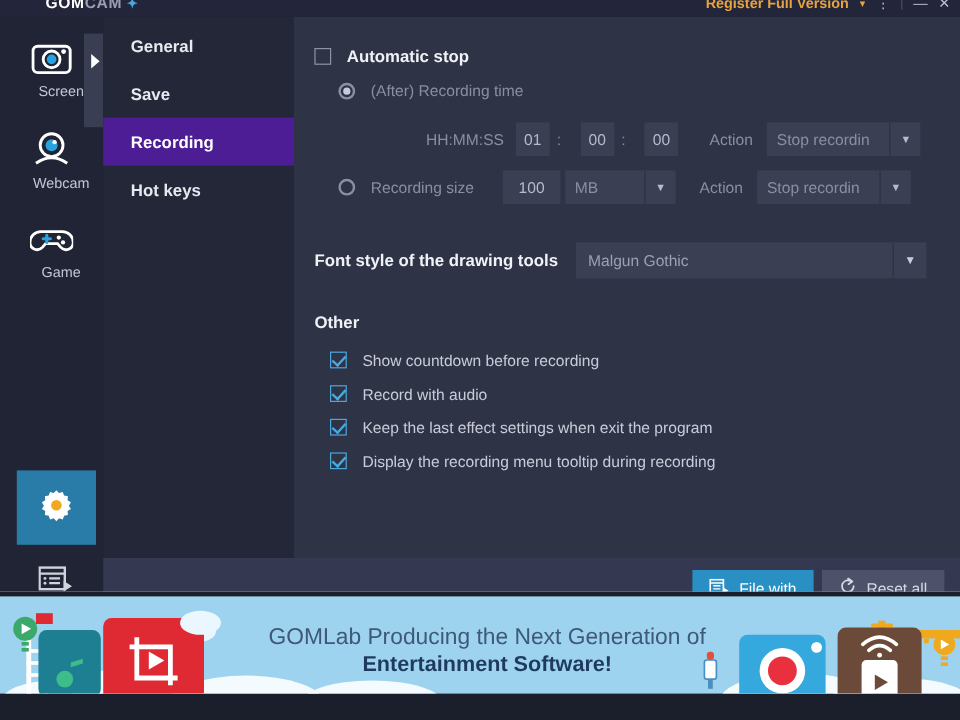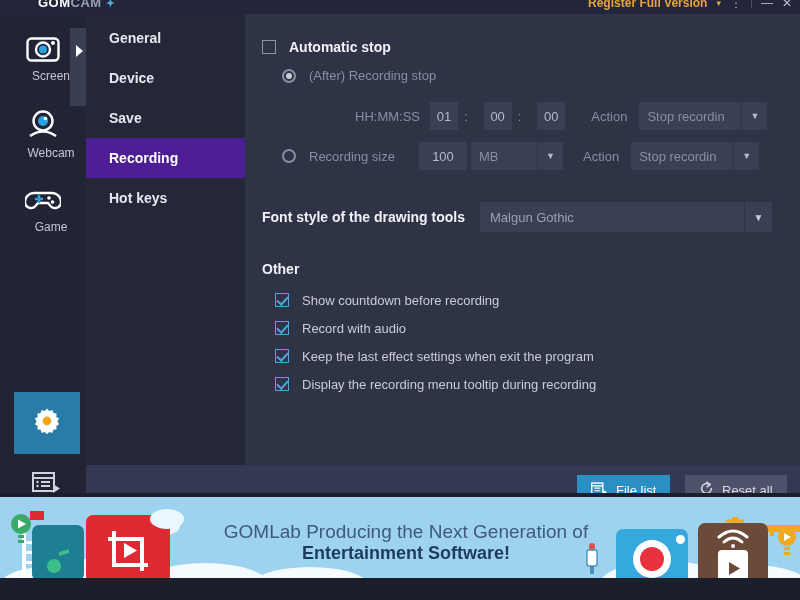--- a/index.html
+++ b/index.html
@@ -300,43 +300,40 @@
         <path d="M21 13 l7 4.5 -7 4.5 z" fill="#cfd3de"></path>
       </svg>
     </span>
   </div>
 
   <div class="navcol">
     <div class="nav-item top">
       <span>General</span>
     </div>
     <div class="nav-item">
-      <span>Device</span>
-    </div>
-    <div class="nav-item">
       <span>Save</span>
     </div>
     <div class="nav-item active">
       <span>Recording</span>
     </div>
     <div class="nav-item">
       <span>Hot keys</span>
     </div>
   </div>
 
   <div class="panel">
 
     <div class="row auto-stop">
       <span class="chk"></span>
       <span class="lbl-strong">Automatic stop</span>
     </div>
 
     <div class="row rt-row">
       <span class="rd on"></span>
-      <span class="lbl-dim">(After) Recording stop</span>
+      <span class="lbl-dim">(After) Recording time</span>
     </div>
 
     <div class="row hhmm-row">
       <span class="lbl-dim hhmm-label">HH:MM:SS</span>
       <span class="field time">01</span>
       <span class="colon">:</span>
       <span class="field time">00</span>
       <span class="colon">:</span>
       <span class="field time">00</span>
       <span class="action-lbl">Action</span>
@@ -397,21 +394,21 @@
   <div class="actionbar">
     <div class="btn primary">
       <span>
         <svg width="17" height="14" viewBox="0 0 20 16">
           <rect x="0.9" y="1" width="13" height="12.5" fill="none" stroke="#ffffff" stroke-width="1.6"></rect>
           <path d="M0.9 4.3 h13" stroke="#ffffff" stroke-width="1.6"></path>
           <path d="M4 7 h7 M4 10 h7" stroke="#ffffff" stroke-width="1.3"></path>
           <path d="M13.5 8.5 l5.5 3.3 -5.5 3.3 z" fill="#ffffff"></path>
         </svg>
       </span>
-      <span>File list</span>
+      <span>File with</span>
     </div>
     <div class="btn secondary">
       <span>
         <svg width="15" height="15" viewBox="0 0 16 16">
           <path d="M13.2 8 A5.2 5.2 0 1 1 11 3.7" fill="none" stroke="#d7dae4" stroke-width="1.6" stroke-linecap="round"></path>
           <path d="M8.3 1.2 L12 3.9 L8.6 6.2" fill="none" stroke="#d7dae4" stroke-width="1.6" stroke-linecap="round" stroke-linejoin="round"></path>
         </svg>
       </span>
       <span>Reset all</span>
     </div>

